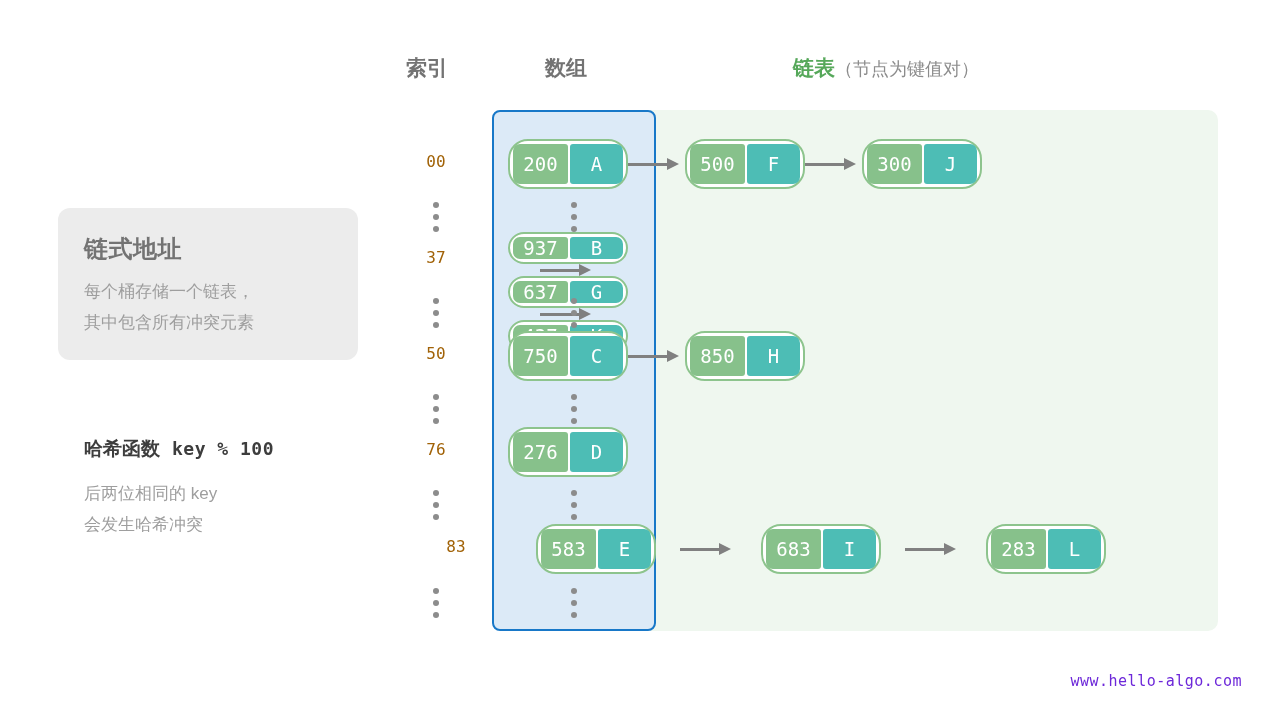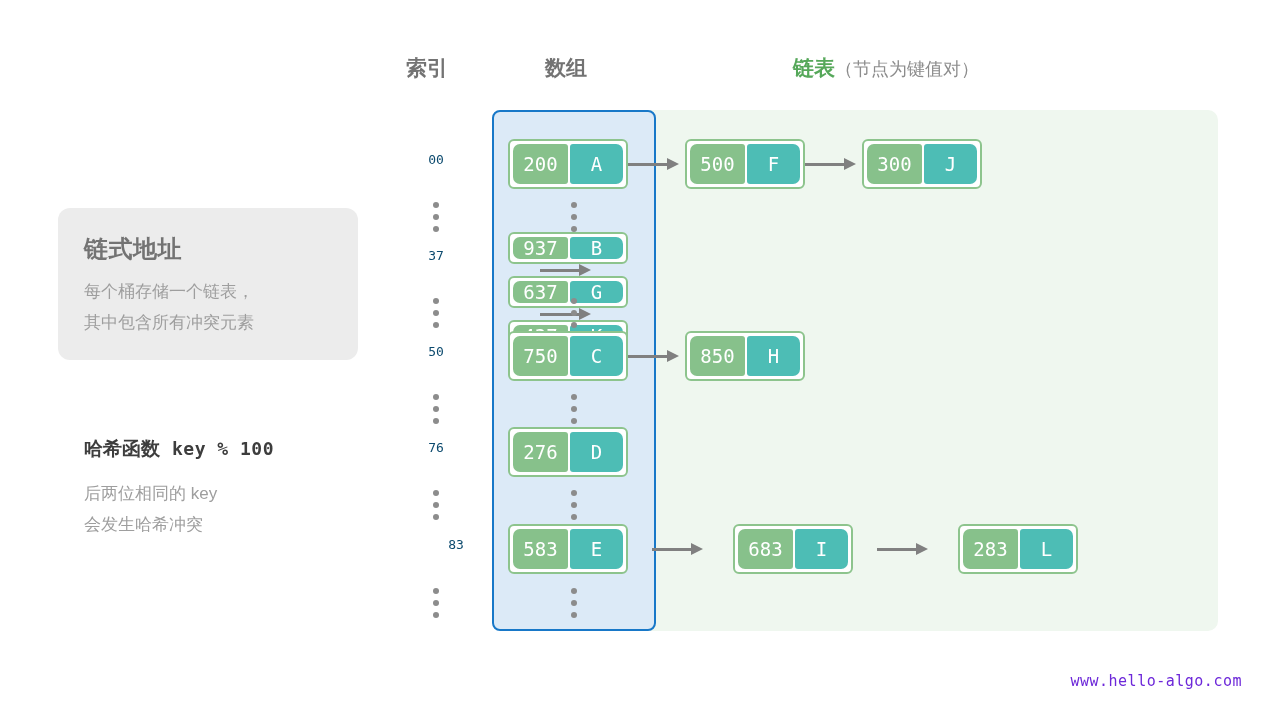--- a/index.html
+++ b/index.html
@@ -111,36 +111,36 @@
     background: #dceaf7;
     border: 2px solid #1878c8;
     box-sizing: border-box;
     border-radius: 8px;
   }
   .idx-label {
     position: absolute;
     width: 64px;
     text-align: center;
     font-family: "DejaVu Sans Mono", "Liberation Mono", monospace;
-    font-size: 13px;
-    color: #0c4a6e;
+    font-size: 16px;
+    color: #a16207;
   }
 
   
   .chain {
     position: absolute;
     display: flex;
     align-items: center;
     height: 56px;
   }
   .node {
     display: flex;
     align-items: stretch;
     border: 2px solid #8dc48d;
-    border-radius: 6px;
+    border-radius: 20px;
     background: #ffffff;
     padding: 3px;
     height: 50px;
     box-sizing: border-box;
   }
   .cell {
     display: flex;
     align-items: center;
     justify-content: center;
     color: #ffffff;
@@ -300,21 +300,21 @@
         </div>
       </div>
       <div class="idx-label" style="left: 404px; top: 440px;">76</div>
       <div class="chain" style="left: 508px; top: 424px;">
         <div class="node">
           <div class="cell key">276</div>
           <div class="cell val">D</div>
         </div>
       </div>
       <div class="idx-label" style="left: 424px; top: 537px;">83</div>
-      <div class="chain" style="left: 508px; top: 521px; gap: 24px;">
+      <div class="chain" style="left: 536px; top: 521px; gap: 24px;">
         <div class="node">
           <div class="cell key">583</div>
           <div class="cell val">E</div>
         </div>
         <div class="arrow">
           <span class="shaft"></span>
           <span class="head"></span>
         </div>
         <div class="node">
           <div class="cell key">683</div>

